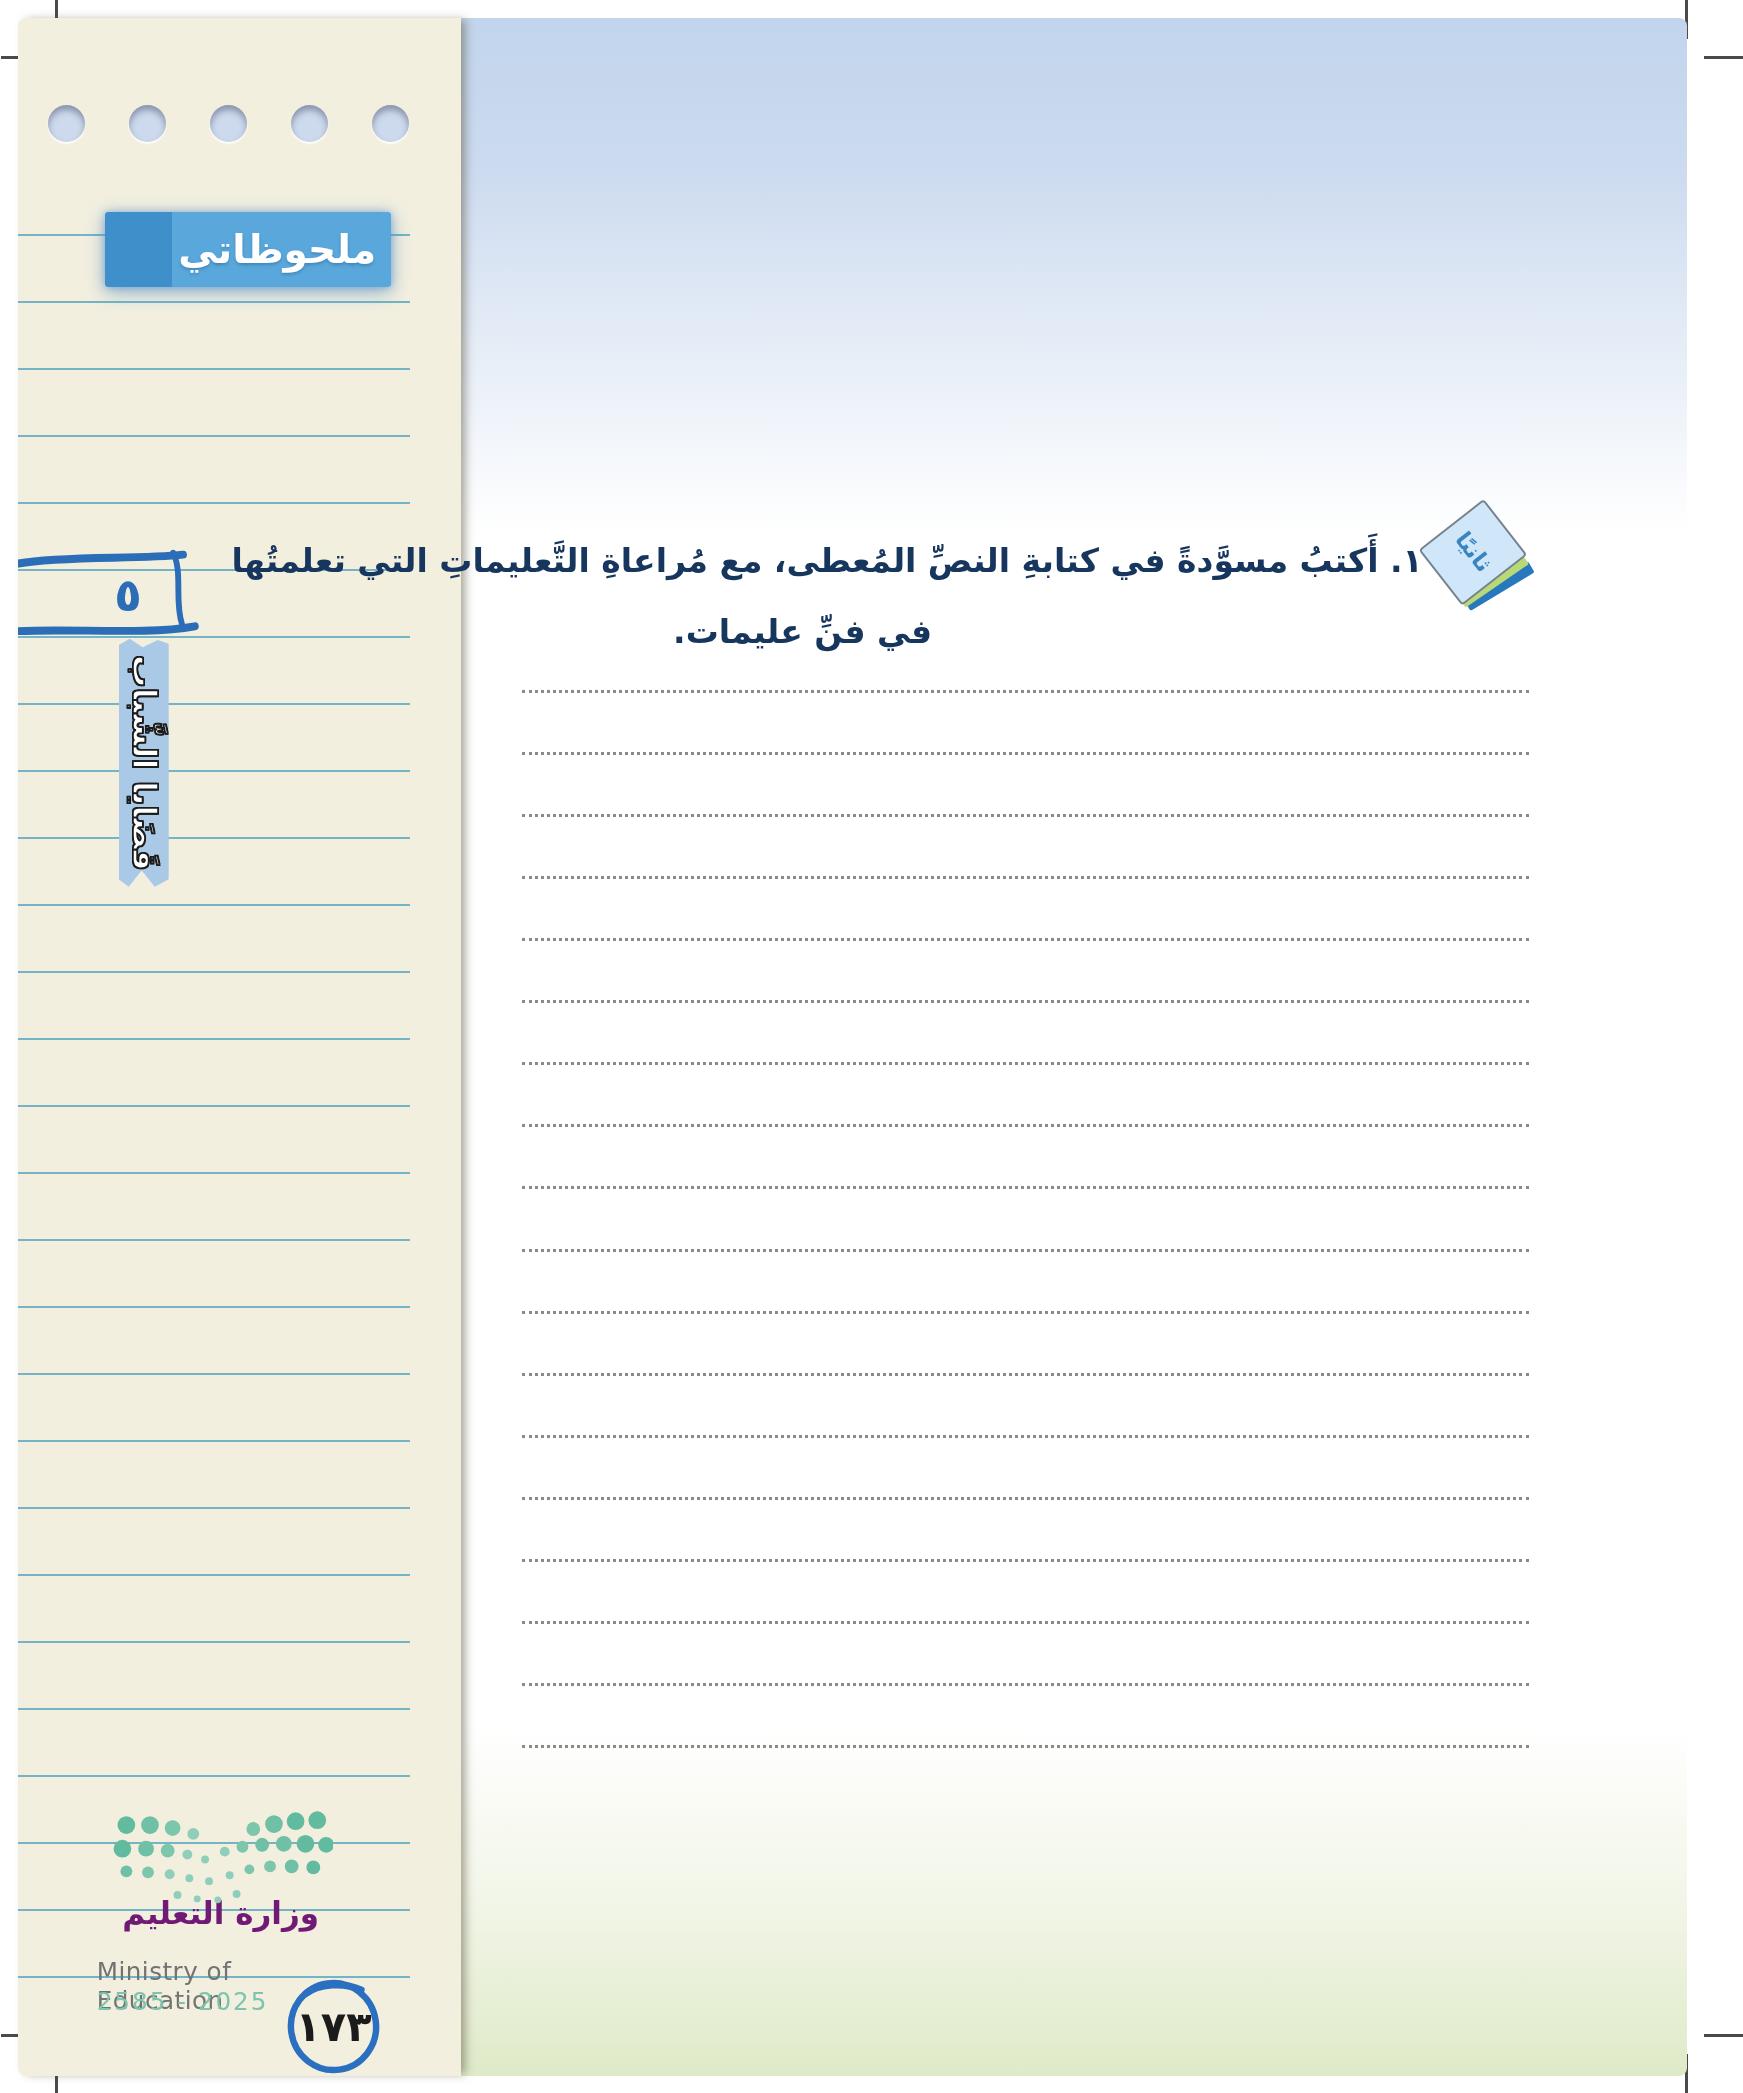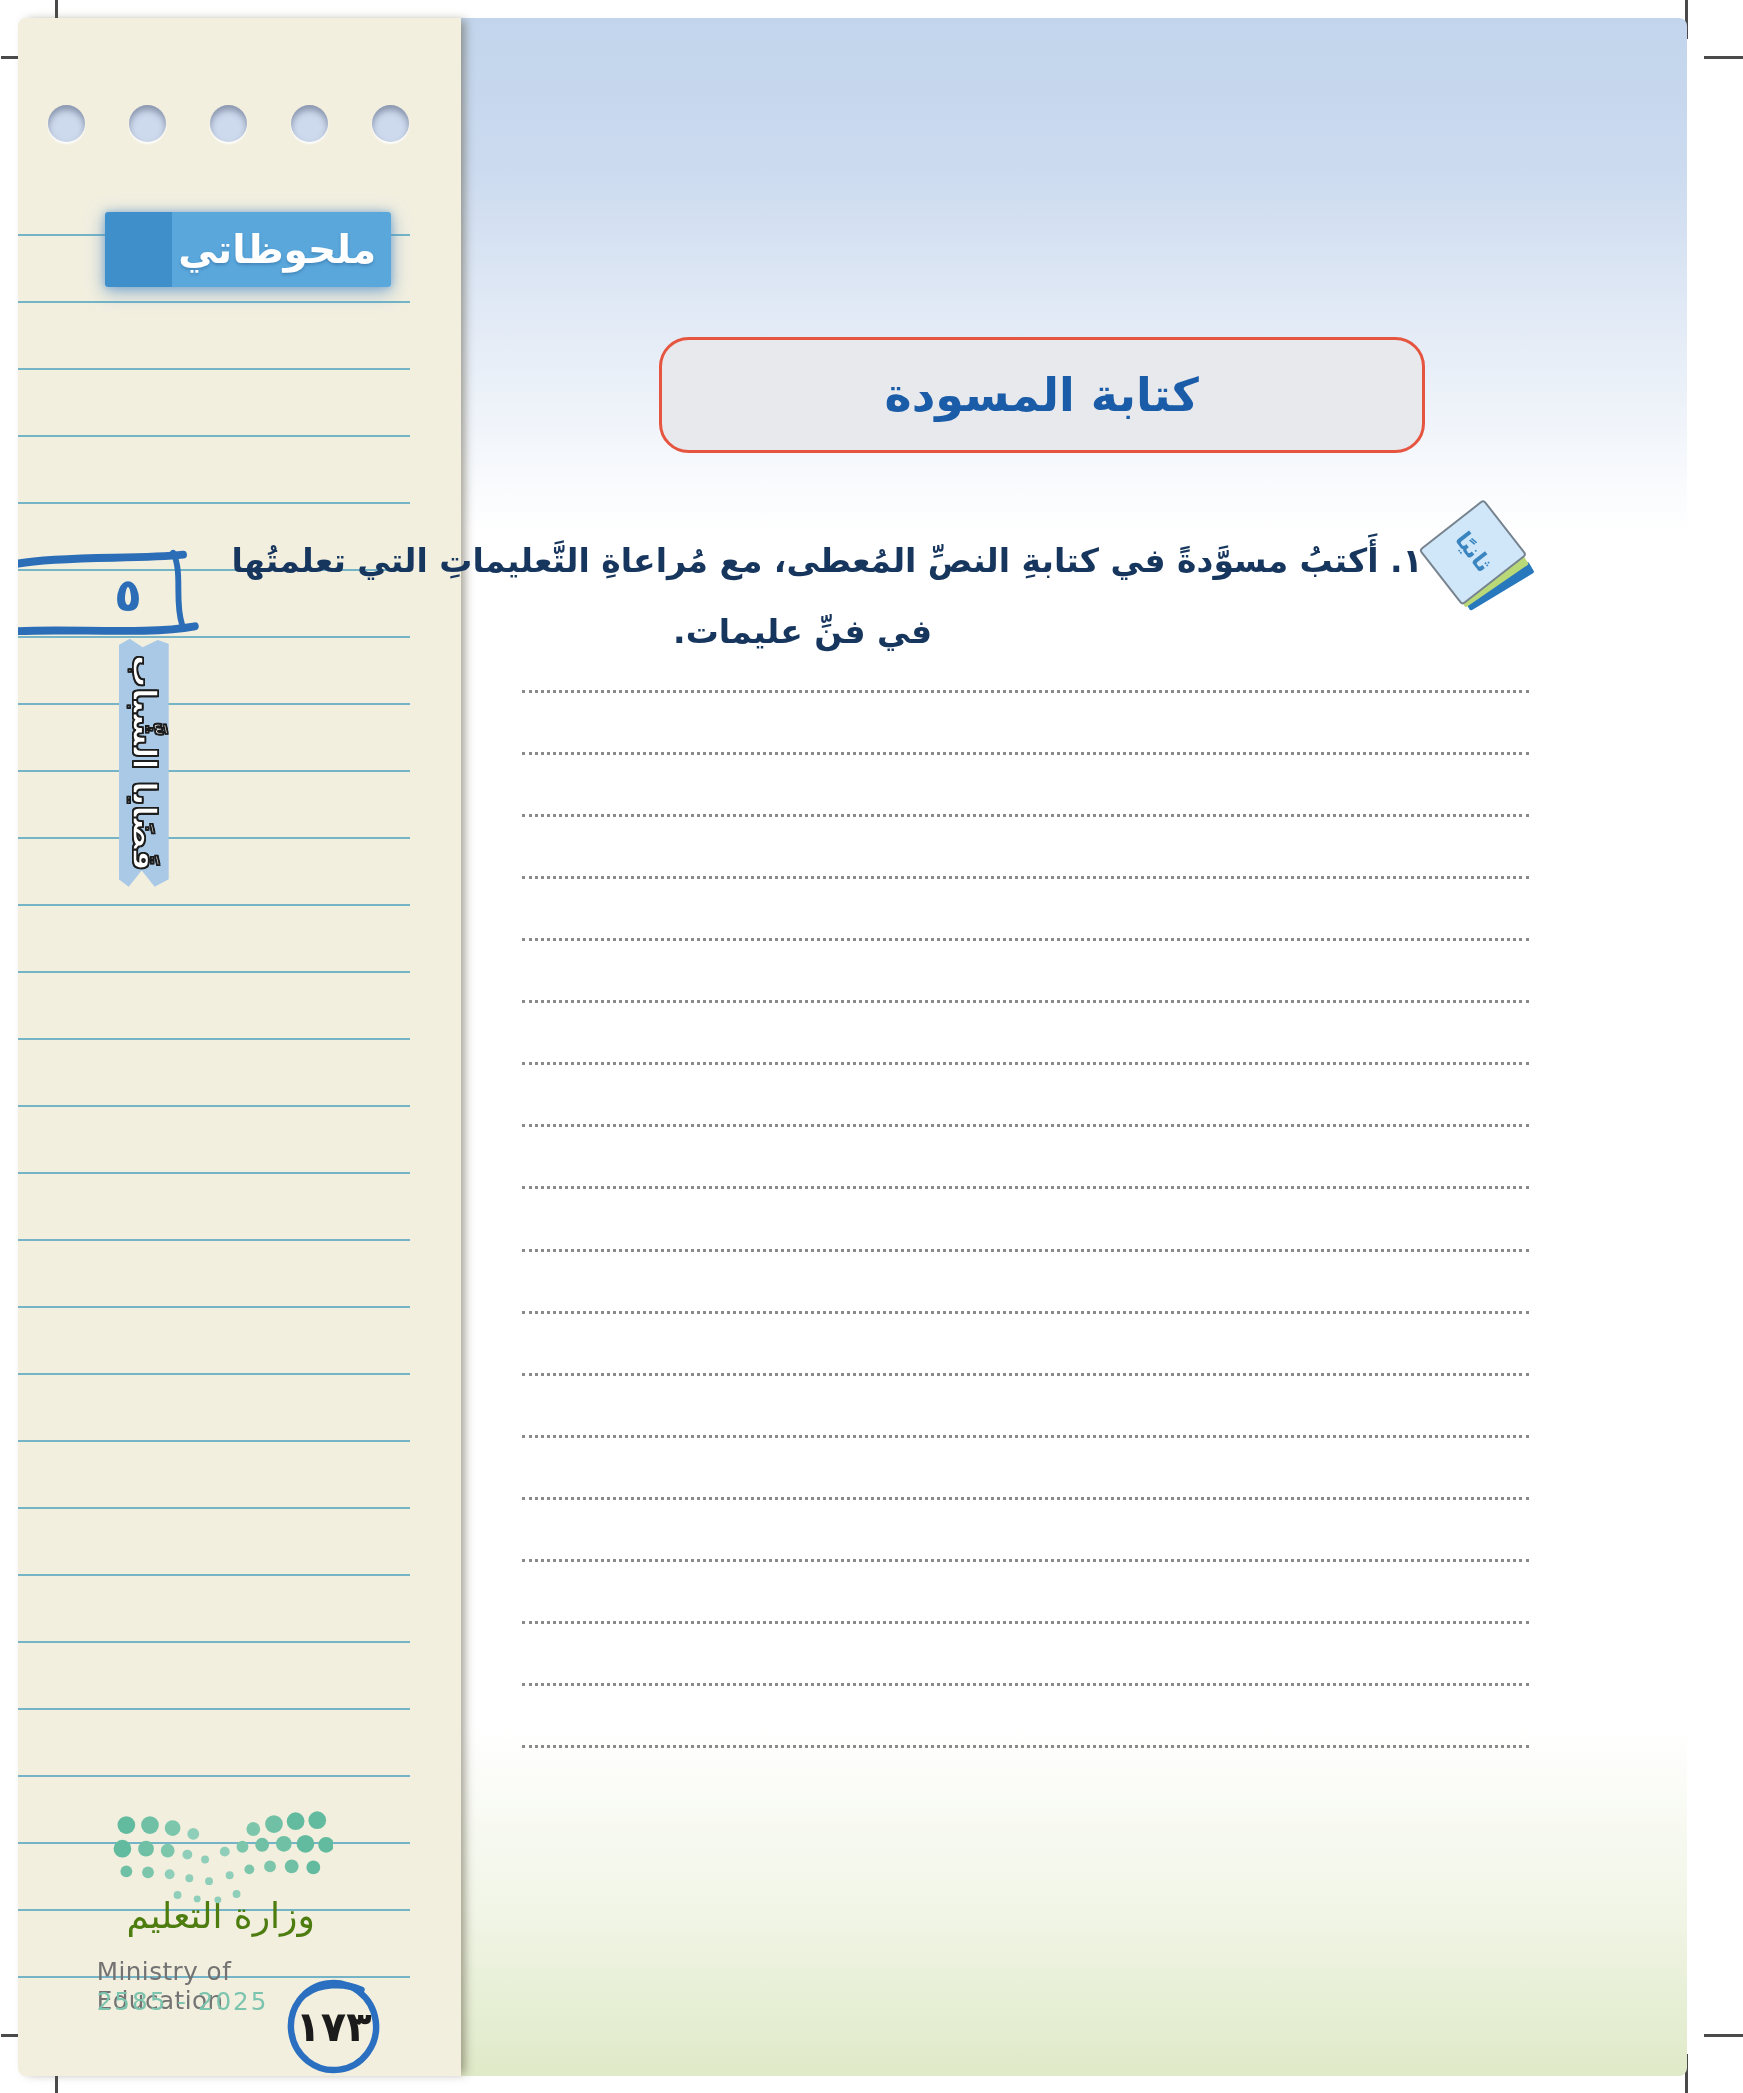--- a/index.html
+++ b/index.html
@@ -55,21 +55,21 @@
     transform:rotate(90deg);transform-origin:left top;
     line-height:50px;text-align:center;direction:rtl;
     font-size:32.5px;font-weight:700;color:#ffffff;
     -webkit-text-stroke:1.6px #1c1c1c;
     text-shadow:0 0 1px #1c1c1c,1px 1px 0 #1c1c1c,-1px 1px 0 #1c1c1c,1px -1px 0 #1c1c1c,-1px -1px 0 #1c1c1c;
   }
   
   .moe-dots{position:absolute;left:69px;top:1793px;z-index:4;}
   .moe-ar{
     position:absolute;left:79px;top:1877px;width:248px;z-index:3;
-    font-size:36px;font-weight:400;color:#4d7c0f;text-align:center;direction:rtl;
+    font-size:31px;font-weight:700;color:#701a75;text-align:center;direction:rtl;
     letter-spacing:-1px;
   }
   .moe-en{
     position:absolute;left:79px;top:1939px;width:248px;z-index:4;
     font-size:24.6px;color:#737373;text-align:left;letter-spacing:0.5px;
   }
   .moe-years{
     position:absolute;left:79px;top:1969px;width:248px;z-index:4;
     font-size:24.6px;color:#7cc4ae;text-align:left;letter-spacing:2px;
   }
@@ -183,23 +183,20 @@
       <svg width="99" height="99" viewBox="0 0 100 100">
         <ellipse cx="50" cy="51" rx="43" ry="44" fill="none" stroke="#2a6fc0" stroke-width="6.5" transform="rotate(-8 50 51)"></ellipse>
         <path d="M22,18 C35,8 60,6 78,14" fill="none" stroke="#2a6fc0" stroke-width="7" stroke-linecap="round"></path>
         <text x="50" y="66" text-anchor="middle" font-size="42" font-weight="bold" fill="#1b1b1b">١٧٣</text>
       </svg>
     </div>
   </div>
 
   <div class="main">
 
-    <div class="title-box" style="left:198px;">
-      <span>كتابة المسودة</span>
-    </div>
 
     <svg class="badge-book" style="left:954px;" viewBox="0 0 136 136">
       <g transform="rotate(-38 68 70)">
         <rect x="30" y="92" width="76" height="13" rx="2" fill="#2878be" transform="rotate(7 68 98)"></rect>
         <rect x="28" y="84" width="78" height="13" rx="2" fill="#b9d877" transform="rotate(3.5 67 90)"></rect>
         <rect x="27" y="20" width="82" height="70" rx="3" fill="#cfe7f8" stroke="#76838f" stroke-width="2"></rect>
         <text x="68" y="62" text-anchor="middle" font-size="23" font-weight="bold" fill="#3a85c0" transform="rotate(90 68 55)">ثانيًا</text>
       </g>
     </svg>
 

